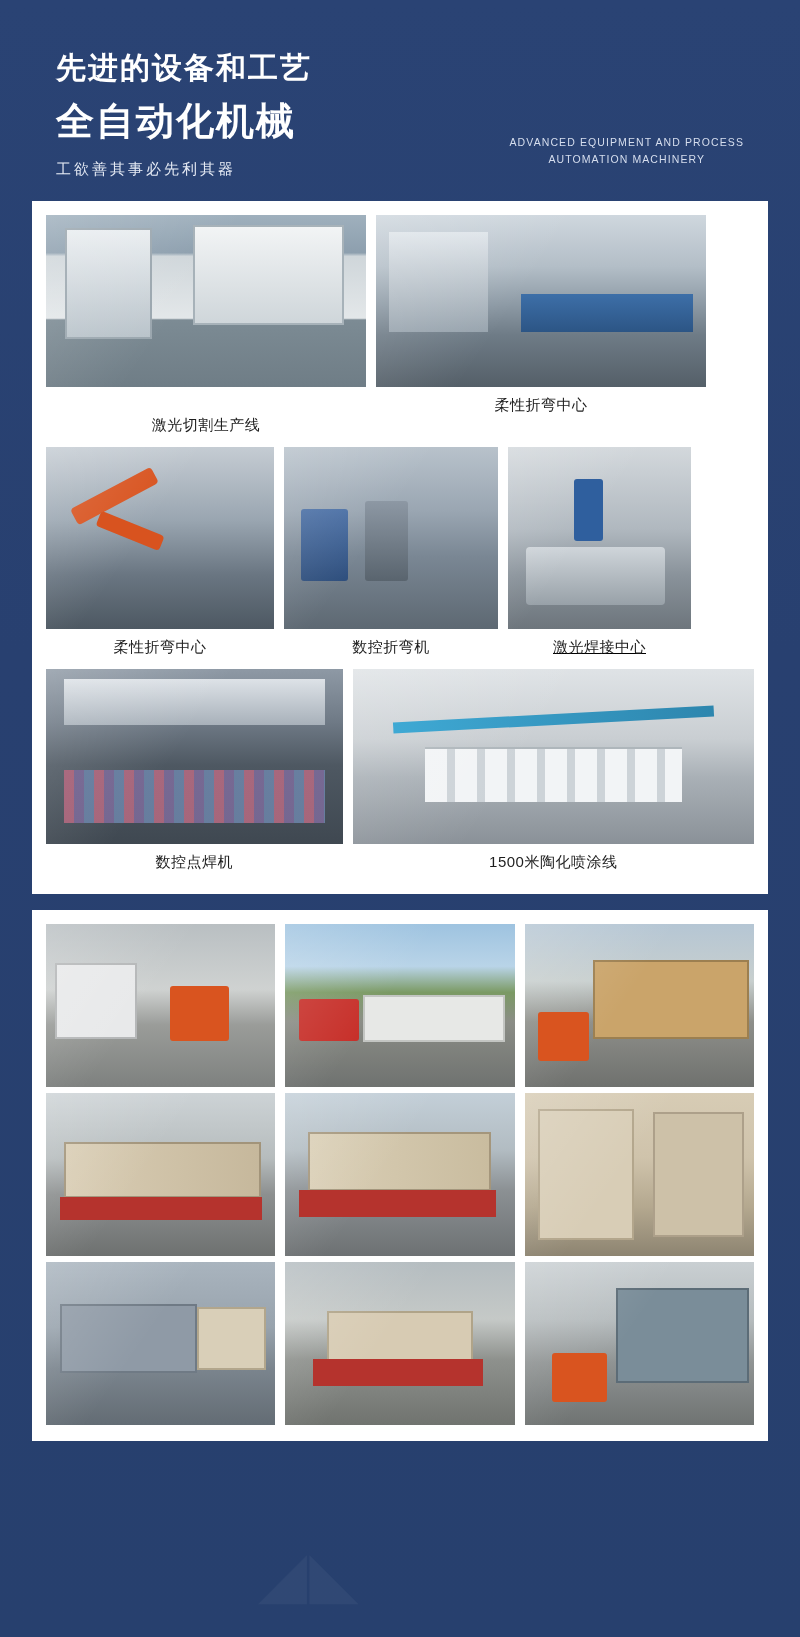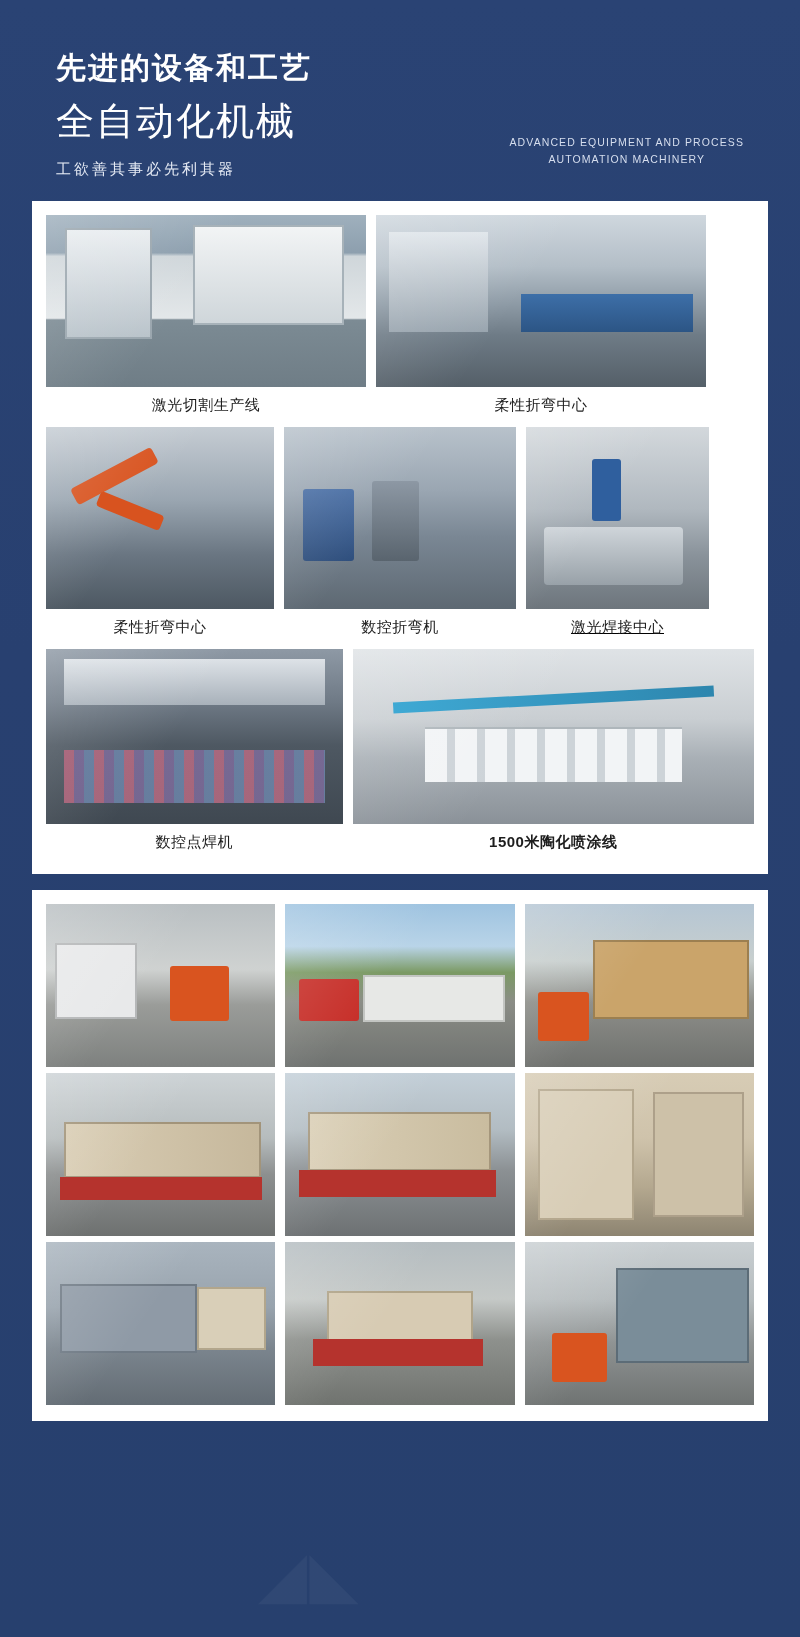--- a/index.html
+++ b/index.html
@@ -37,21 +37,21 @@
   .h-title1 {
     color: #ffffff;
     font-size: 30px;
     font-weight: bold;
     letter-spacing: 2px;
     line-height: 1.35;
   }
   .h-title2 {
     color: #ffffff;
     font-size: 38px;
-    font-weight: normal;
+    font-weight: bold;
     letter-spacing: 2px;
     line-height: 1.4;
     margin-top: 6px;
   }
   .h-sub {
     color: #e6ebf5;
     font-size: 15px;
     letter-spacing: 3px;
     margin-top: 12px;
   }
@@ -234,63 +234,63 @@
     <div class="h-sub">工欲善其事必先利其器</div>
     <div class="h-en">
       <div>ADVANCED EQUIPMENT AND PROCESS</div>
       <div>AUTOMATION MACHINERY</div>
     </div>
   </div>
 
   <div class="panel panel-equipment">
 
     <div class="row">
-      <div class="cell" style="width:320px;">
+      <div class="cell" style="width:320px;gap:20px;">
         <div class="ph cover p-laser" style="height:172px;">
             <div class="sheen"></div>
           </div>
         <div class="cap">激光切割生产线</div>
       </div>
       <div class="cell" style="width:330px;">
         <div class="ph cover p-punch" style="height:172px;">
             <div class="sheen"></div>
           </div>
         <div class="cap">柔性折弯中心</div>
       </div>
     </div>
 
     <div class="row">
       <div class="cell" style="width:228px;">
         <div class="ph cover p-robot" style="height:182px;">
             <div class="sheen"></div>
           </div>
         <div class="cap">柔性折弯中心</div>
       </div>
-      <div class="cell" style="width:232px;">
+      <div class="cell" style="width:214px;">
         <div class="ph cover p-bend" style="height:182px;">
             <div class="sheen"></div>
           </div>
         <div class="cap">数控折弯机</div>
       </div>
       <div class="cell" style="width:183px;text-decoration:underline;">
         <div class="ph cover p-weld" style="height:182px;">
             <div class="sheen"></div>
           </div>
         <div class="cap">激光焊接中心</div>
       </div>
     </div>
 
     <div class="row" style="margin-bottom:0;">
       <div class="cell" style="width:328px;">
         <div class="ph cover p-spot" style="height:175px;">
             <div class="sheen"></div>
           </div>
         <div class="cap">数控点焊机</div>
       </div>
-      <div class="cell" style="width:444px;font-weight:bold;">
+      <div class="cell" style="width:444px;">
         <div class="ph cover p-coat" style="height:175px;">
             <div class="sheen"></div>
           </div>
         <div class="cap">1500米陶化喷涂线</div>
       </div>
     </div>
 
   </div>
 
 

